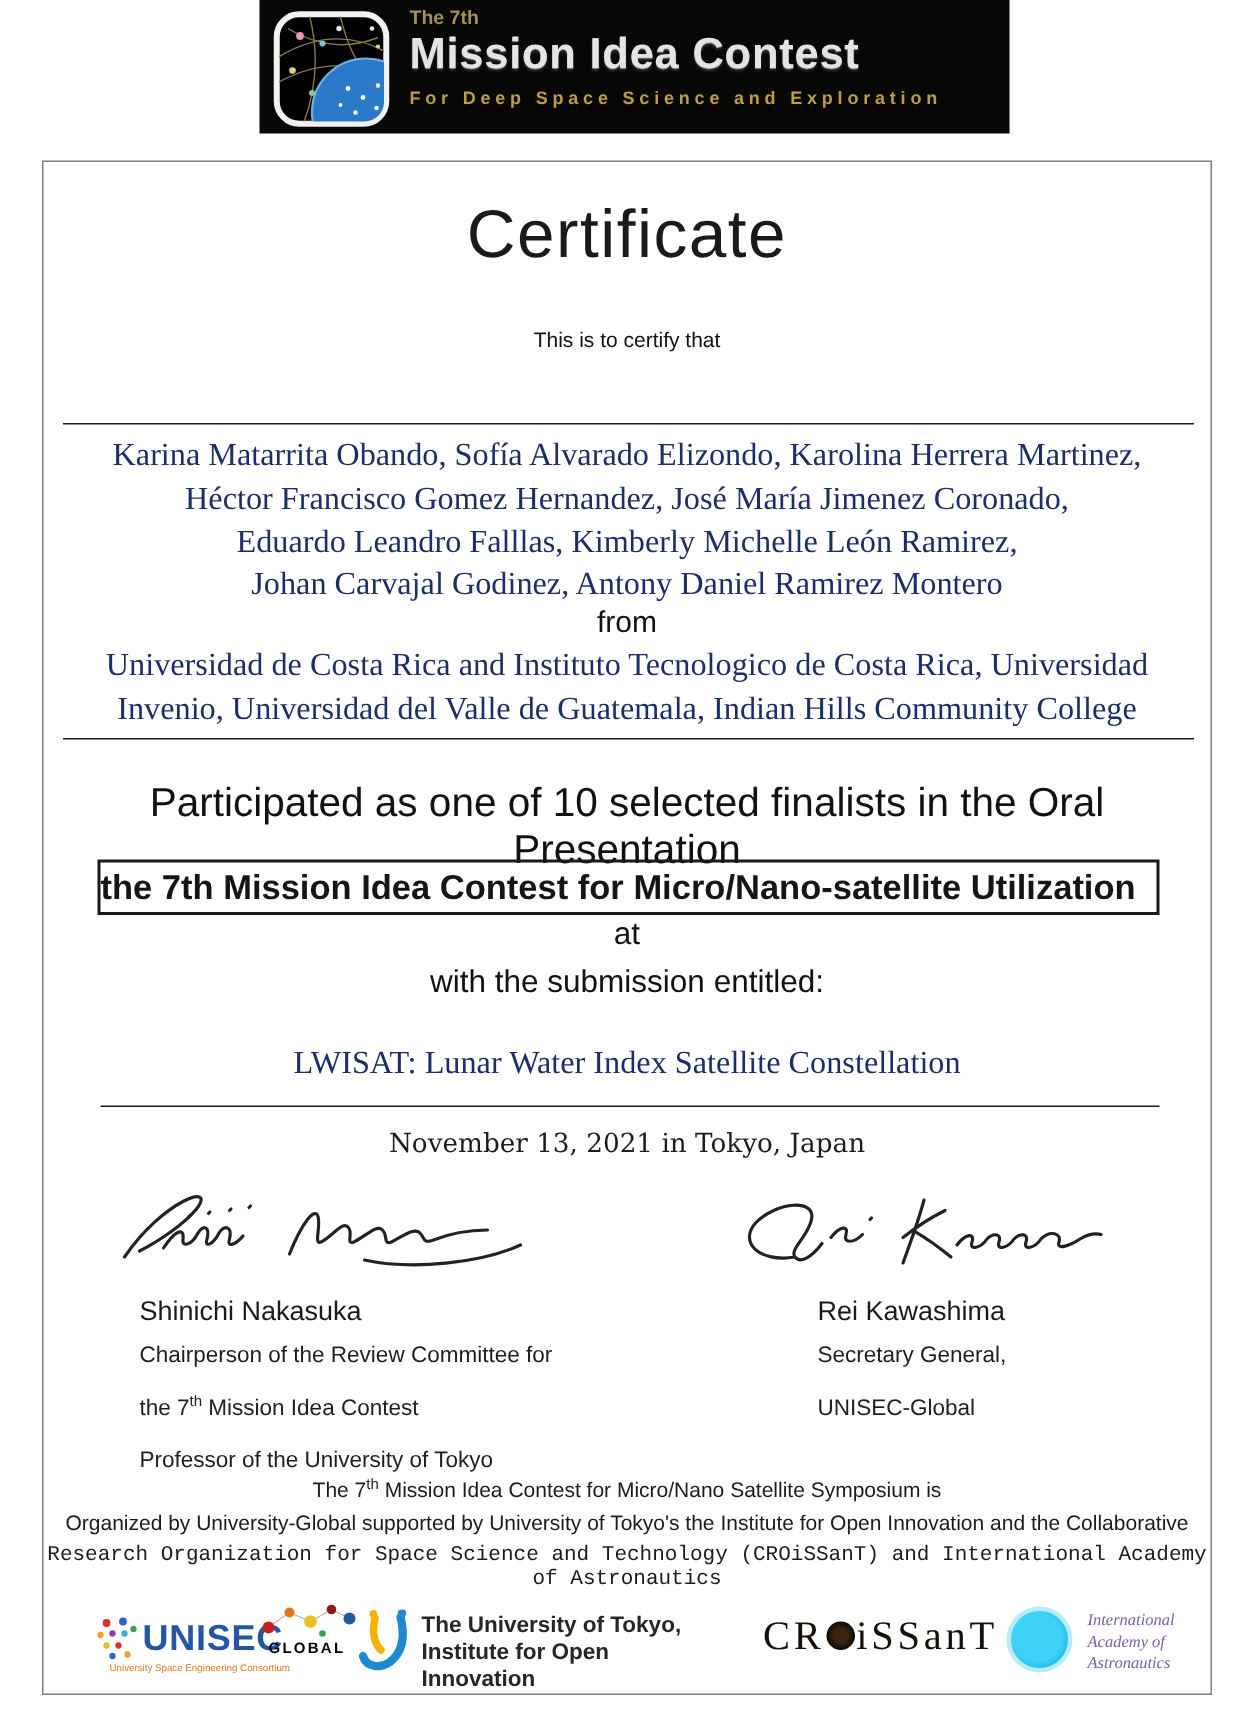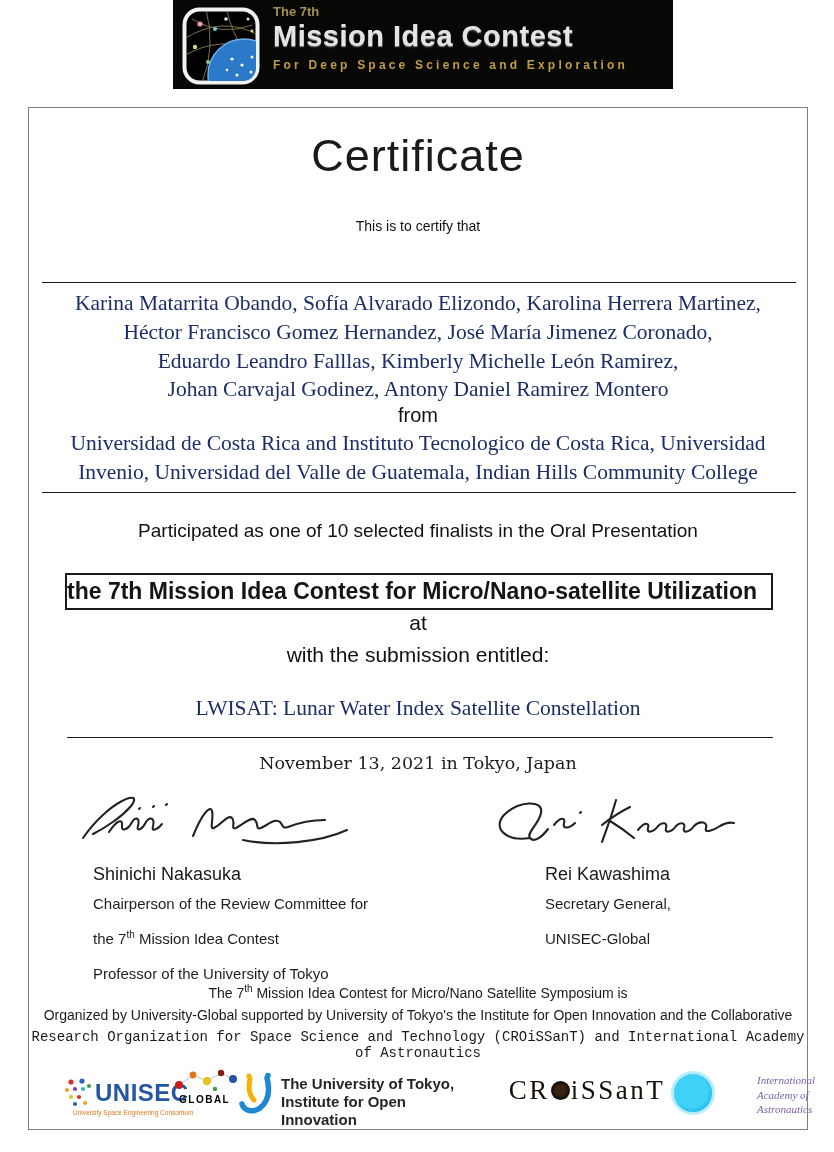--- a/index.html
+++ b/index.html
@@ -40,21 +40,21 @@
   .sep { height:0; border-top:1.6px solid #1c1c1c; }
   .sep1 { top:174px; left:13px; width:754px; }
   .sep2 { top:384px; left:13px; width:754px; }
   .sep3 { top:629px; left:38px; width:706px; }
 
   .serif-blue { font-family:"Liberation Serif", serif; color:#1c2d68; }
   .names { top:181px; font-size:21.5px; line-height:28.8px; white-space:pre-line; }
   .from-line { top:296px; font-size:20px; }
   .affils { top:321px; font-size:21.5px; line-height:29px; white-space:pre-line; }
 
-  .participation { top:412px; font-size:19px; }
+  .participation { top:412px; font-size:27px; }
   .at-line { top:459px; font-size:21px;margin-top:44px; }
   .contest-box {
     top:465px; left:36px; width:708px; height:37px;
     border:2px solid #1a1a1a; 
     font-size:23px; font-weight:bold; line-height:33px; color:#151515;
   }
   .submission-label { top:535px; font-size:21px; }
   .lwisat { top:588px; font-size:21.5px; }
   .date-line { top:645px; font-size:17.5px; font-family:"DejaVu Serif", serif; color:#1c1c1c; }
 
@@ -117,21 +117,20 @@
   .iaa { position:absolute; left:642px; top:4px; width:136px; height:56px; }
   .iaa-globe {
     position:absolute; left:0; top:4px; width:44px; height:44px; border-radius:50%;
     background:radial-gradient(circle at 45% 45%, #3fd2f7 55%, #18b4e4 80%);
     border:3px solid #b8ecfa;
   }
   .iaa-text {
     position:absolute; left:54px; top:6px; font-size:11px; line-height:14.5px;
     font-family:"Liberation Serif", serif; font-style:italic; color:#7a5fa8;
     white-space:pre-line;
-    margin-left:32px;
   }
 </style>
 </head>
 <body>
 
 <div class="banner">
   <svg class="banner-logo" width="78" height="78" viewBox="0 0 78 78">
     <defs>
         <clipPath id="rr">
           <rect x="4" y="4" width="70" height="70" rx="13"></rect>

